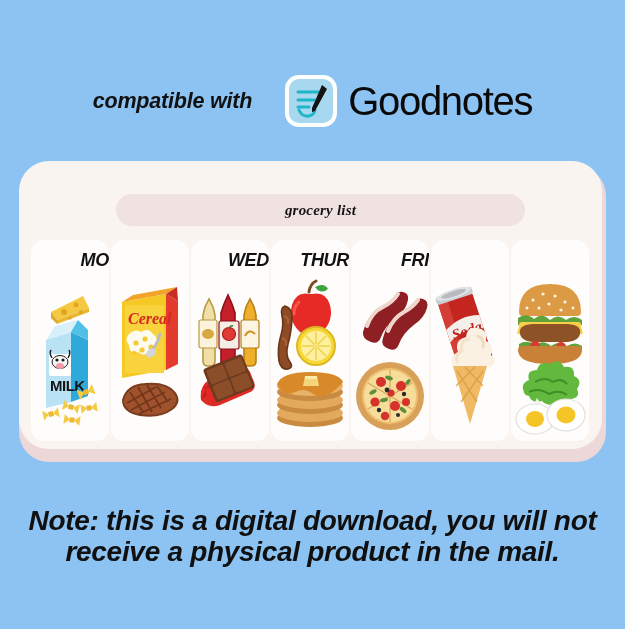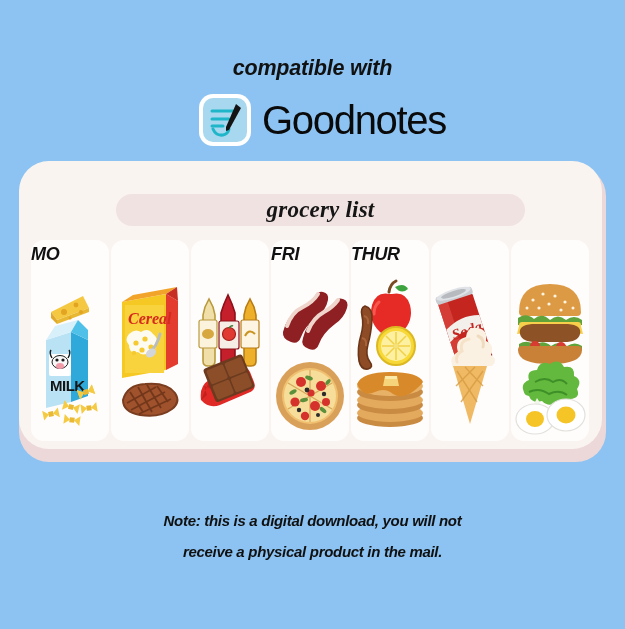--- a/index.html
+++ b/index.html
@@ -19,21 +19,20 @@
   .header {
     position: absolute;
     top: 72px;
     left: 0;
     width: 625px;
     height: 58px;
     display: flex;
     align-items: center;
     justify-content: center;
     gap: 13px;
-    flex-direction: column;
   }
   .compat-text {
     font-family: "Liberation Sans", sans-serif;
     font-style: italic;
     font-weight: bold;
     font-size: 21.5px;
     color: #111111;
     letter-spacing: -0.2px;
     white-space: nowrap;
   }
@@ -101,21 +100,21 @@
     background: #f0e2e0;
     border-radius: 16px;
     display: flex;
     align-items: center;
     justify-content: center;
   }
   .title-pill-text {
     font-family: "Liberation Serif", serif;
     font-style: italic;
     font-weight: bold;
-    font-size: 23px;
+    font-size: 15px;
     color: #151515;
     letter-spacing: 0.2px;
   }
 
   
   .days-row {
     position: absolute;
     left: 12px;
     top: 79px;
     width: 562px;
@@ -127,24 +126,24 @@
     width: 78px;
     height: 201px;
     background: #fffdfc;
     border-radius: 13px;
     position: relative;
     overflow: hidden;
     flex: 0 0 78px;
   }
   .day-label {
     position: absolute;
-    top: 4px;
+    top: 10px;
     left: 0;
     width: 100%;
-    text-align: left;
+    text-align: right;
     font-family: "Liberation Sans", sans-serif;
     font-style: italic;
     font-weight: bold;
     font-size: 18px;
     color: #111111;
     letter-spacing: -0.3px;
   }
   .day-items {
     position: absolute;
     top: 34px;
@@ -161,21 +160,21 @@
   
   .note {
     position: absolute;
     left: 0;
     top: 505px;
     width: 625px;
     text-align: center;
     font-family: "Liberation Sans", sans-serif;
     font-style: italic;
     font-weight: bold;
-    font-size: 15px;
+    font-size: 28px;
     line-height: 31px;
     color: #101010;
     letter-spacing: -0.3px;
   }
   .note-line { display: block; }
 </style>
 </head>
 <body>
 
 <div class="header">
@@ -302,20 +301,21 @@
               <line x1="16" y1="129" x2="45" y2="113"></line>
               <line x1="20" y1="136" x2="54" y2="118"></line>
               <line x1="28" y1="140" x2="60" y2="125"></line>
             </g>
           </g>
         </svg>
       </div>
     </div>
 
     <div class="day-col">
+      <div class="day-label">WED</div>
       <div class="day-items">
         <svg viewBox="0 0 78 167" aria-hidden="true">
 
           <g>
             <path d="M14 33 l4 -8 l4 8 l2 8 l0 46 q0 5 -5 5 l-2 0 q-5 0 -5 -5 l0 -46 Z" fill="#f0dfa8" stroke="#b99a3c" stroke-width="1.6"></path>
             <rect x="8" y="46" width="18" height="28" rx="2" fill="#fbf3dc" stroke="#b99a3c" stroke-width="1.2"></rect>
             <ellipse cx="17" cy="60" rx="6" ry="5" fill="#d8a840"></ellipse>
           </g>
 
           <g>
@@ -335,20 +335,65 @@
             <path d="M10 126 q-2 -14 8 -20 l28 -12 q9 -4 13 4 l4 10 q3 8 -6 11 l-28 12 q-11 4 -19 -5 Z" fill="#e02a26"></path>
             <path d="M10 126 l6 -5 l-3 -9 l8 3 l-2 -9 Z" fill="#c41f1c"></path>
             <path d="M62 112 l-7 -4 l3 -8 l-8 1 l4 -9 Z" fill="#c41f1c"></path>
             <g transform="rotate(-22 40 112)">
               <rect x="20" y="86" width="42" height="36" rx="3" fill="#6b3a1f"></rect>
               <rect x="22.5" y="88.5" width="18" height="15" rx="2" fill="#8b4e28"></rect>
               <rect x="42" y="88.5" width="18" height="15" rx="2" fill="#8b4e28"></rect>
               <rect x="22.5" y="105" width="18" height="15" rx="2" fill="#8b4e28"></rect>
               <rect x="42" y="105" width="18" height="15" rx="2" fill="#8b4e28"></rect>
             </g>
+          </g>
+        </svg>
+      </div>
+    </div>
+
+    <div class="day-col">
+      <div class="day-label">THUR</div>
+      <div class="day-items">
+        <svg viewBox="0 0 78 167" aria-hidden="true">
+
+          <g>
+            <path d="M38 18 q1 -8 7 -11" stroke="#7a4a22" stroke-width="3" fill="none" stroke-linecap="round"></path>
+            <path d="M44 13 q9 -5 13 2 q-7 6 -13 -2 Z" fill="#3da33f"></path>
+            <path d="M39 20 q-14 -3 -18 11 q-4 16 8 27 q7 6 11 2 q5 4 11 -2 q12 -11 8 -27 q-4 -14 -18 -11 Z" fill="#e62b26"></path>
+            <path d="M28 28 q-5 4 -5 12" stroke="#ff6b60" stroke-width="3" fill="none" stroke-linecap="round" opacity="0.7"></path>
+          </g>
+
+          <g>
+            <path d="M14 32 q8 2 7 14 q-1 14 -4 24 q-3 12 2 18 q4 5 -2 7 q-7 1 -9 -8 q-2 -13 2 -26 q3 -11 1 -19 q-2 -8 3 -10 Z" fill="#8d4b26" stroke="#6b3518" stroke-width="1.6"></path>
+            <path d="M13 42 q5 1 4 8" stroke="#a9633a" stroke-width="2" fill="none"></path>
+            <path d="M11 64 q5 1 4 8" stroke="#a9633a" stroke-width="2" fill="none"></path>
+          </g>
+
+          <g>
+            <circle cx="45" cy="72" r="19" fill="#f7d836" stroke="#dcb822" stroke-width="2"></circle>
+            <circle cx="45" cy="72" r="15" fill="#fdf0a0"></circle>
+            <g stroke="#f0d249" stroke-width="1.6">
+              <line x1="45" y1="58" x2="45" y2="86"></line>
+              <line x1="31" y1="72" x2="59" y2="72"></line>
+              <line x1="35" y1="62" x2="55" y2="82"></line>
+              <line x1="35" y1="82" x2="55" y2="62"></line>
+            </g>
+            <circle cx="45" cy="72" r="2.4" fill="#f5e07a"></circle>
+          </g>
+
+          <g>
+            <ellipse cx="39" cy="144" rx="33" ry="9" fill="#c98a42"></ellipse>
+            <ellipse cx="39" cy="139" rx="33" ry="9" fill="#e3a95d"></ellipse>
+            <ellipse cx="39" cy="131" rx="33" ry="9" fill="#c98a42"></ellipse>
+            <ellipse cx="39" cy="126" rx="33" ry="9" fill="#e3a95d"></ellipse>
+            <ellipse cx="39" cy="118" rx="33" ry="9" fill="#c98a42"></ellipse>
+            <ellipse cx="39" cy="112" rx="33" ry="10" fill="#e8b168"></ellipse>
+            <path d="M6 110 q6 14 18 8 q10 -5 18 2 q10 6 22 -4 q6 -5 8 -8 q-4 -10 -33 -10 q-28 0 -33 12 Z" fill="#d88a2a"></path>
+            <path d="M34 102 l12 0 l2 10 l-16 0 Z" fill="#f6d57a"></path>
+            <path d="M34 102 l12 0 l0 3 l-12 0 Z" fill="#fbe9a8"></path>
           </g>
         </svg>
       </div>
     </div>
 
     <div class="day-col">
       <div class="day-label">FRI</div>
       <div class="day-items">
         <svg viewBox="0 0 78 167" aria-hidden="true">
 
@@ -385,65 +430,20 @@
               <ellipse cx="52" cy="136" rx="4" ry="2" transform="rotate(40 52 136)"></ellipse>
               <ellipse cx="33" cy="126" rx="4" ry="2" transform="rotate(-10 33 126)"></ellipse>
               <ellipse cx="57" cy="108" rx="3.4" ry="1.8" transform="rotate(-50 57 108)"></ellipse>
             </g>
           </g>
         </svg>
       </div>
     </div>
 
     <div class="day-col">
-      <div class="day-label">THUR</div>
-      <div class="day-items">
-        <svg viewBox="0 0 78 167" aria-hidden="true">
-
-          <g>
-            <path d="M38 18 q1 -8 7 -11" stroke="#7a4a22" stroke-width="3" fill="none" stroke-linecap="round"></path>
-            <path d="M44 13 q9 -5 13 2 q-7 6 -13 -2 Z" fill="#3da33f"></path>
-            <path d="M39 20 q-14 -3 -18 11 q-4 16 8 27 q7 6 11 2 q5 4 11 -2 q12 -11 8 -27 q-4 -14 -18 -11 Z" fill="#e62b26"></path>
-            <path d="M28 28 q-5 4 -5 12" stroke="#ff6b60" stroke-width="3" fill="none" stroke-linecap="round" opacity="0.7"></path>
-          </g>
-
-          <g>
-            <path d="M14 32 q8 2 7 14 q-1 14 -4 24 q-3 12 2 18 q4 5 -2 7 q-7 1 -9 -8 q-2 -13 2 -26 q3 -11 1 -19 q-2 -8 3 -10 Z" fill="#8d4b26" stroke="#6b3518" stroke-width="1.6"></path>
-            <path d="M13 42 q5 1 4 8" stroke="#a9633a" stroke-width="2" fill="none"></path>
-            <path d="M11 64 q5 1 4 8" stroke="#a9633a" stroke-width="2" fill="none"></path>
-          </g>
-
-          <g>
-            <circle cx="45" cy="72" r="19" fill="#f7d836" stroke="#dcb822" stroke-width="2"></circle>
-            <circle cx="45" cy="72" r="15" fill="#fdf0a0"></circle>
-            <g stroke="#f0d249" stroke-width="1.6">
-              <line x1="45" y1="58" x2="45" y2="86"></line>
-              <line x1="31" y1="72" x2="59" y2="72"></line>
-              <line x1="35" y1="62" x2="55" y2="82"></line>
-              <line x1="35" y1="82" x2="55" y2="62"></line>
-            </g>
-            <circle cx="45" cy="72" r="2.4" fill="#f5e07a"></circle>
-          </g>
-
-          <g>
-            <ellipse cx="39" cy="144" rx="33" ry="9" fill="#c98a42"></ellipse>
-            <ellipse cx="39" cy="139" rx="33" ry="9" fill="#e3a95d"></ellipse>
-            <ellipse cx="39" cy="131" rx="33" ry="9" fill="#c98a42"></ellipse>
-            <ellipse cx="39" cy="126" rx="33" ry="9" fill="#e3a95d"></ellipse>
-            <ellipse cx="39" cy="118" rx="33" ry="9" fill="#c98a42"></ellipse>
-            <ellipse cx="39" cy="112" rx="33" ry="10" fill="#e8b168"></ellipse>
-            <path d="M6 110 q6 14 18 8 q10 -5 18 2 q10 6 22 -4 q6 -5 8 -8 q-4 -10 -33 -10 q-28 0 -33 12 Z" fill="#d88a2a"></path>
-            <path d="M34 102 l12 0 l2 10 l-16 0 Z" fill="#f6d57a"></path>
-            <path d="M34 102 l12 0 l0 3 l-12 0 Z" fill="#fbe9a8"></path>
-          </g>
-        </svg>
-      </div>
-    </div>
-
-    <div class="day-col">
       <div class="day-items">
         <svg viewBox="0 0 78 167" aria-hidden="true">
 
           <g transform="rotate(-18 34 55)">
             <rect x="16" y="18" width="36" height="72" rx="7" fill="#c4251f"></rect>
             <rect x="16" y="18" width="10" height="72" rx="6" fill="#d8453c" opacity="0.8"></rect>
             <rect x="15" y="16" width="38" height="8" rx="3" fill="#c9ccd0"></rect>
             <ellipse cx="34" cy="18" rx="18" ry="4.5" fill="#dfe2e6"></ellipse>
             <ellipse cx="34" cy="18" rx="13" ry="2.8" fill="#b7bbc0"></ellipse>
             <path d="M16 50 q18 -10 36 -4 l0 14 q-18 -7 -36 3 Z" fill="#f3f0ec"></path>

